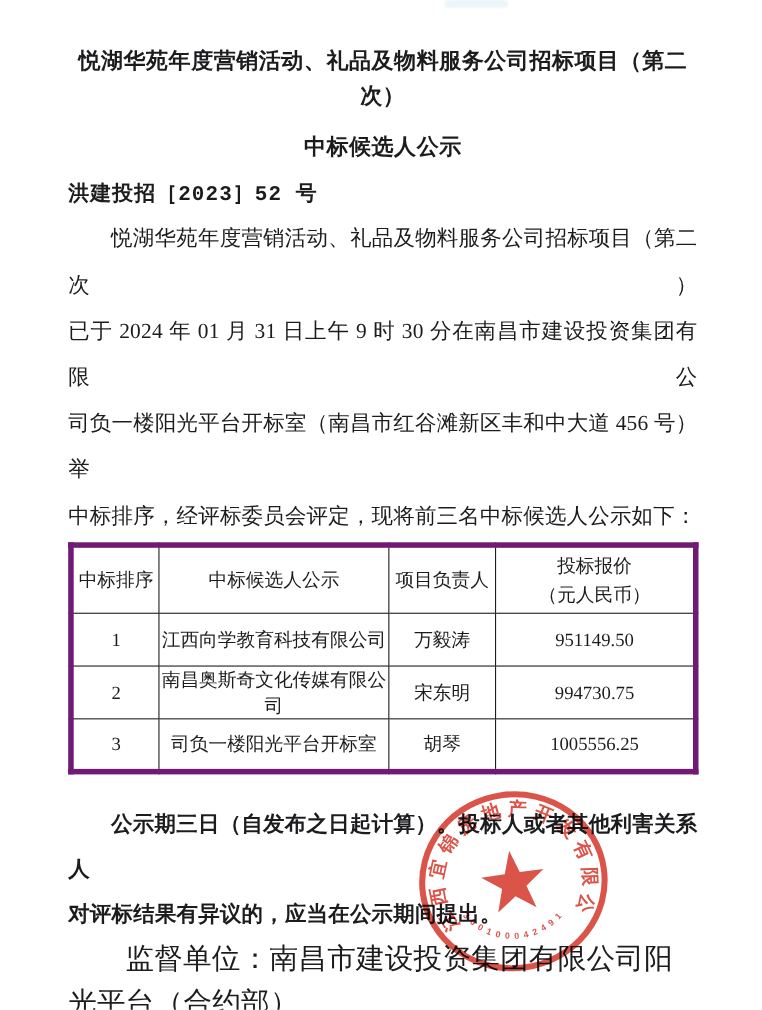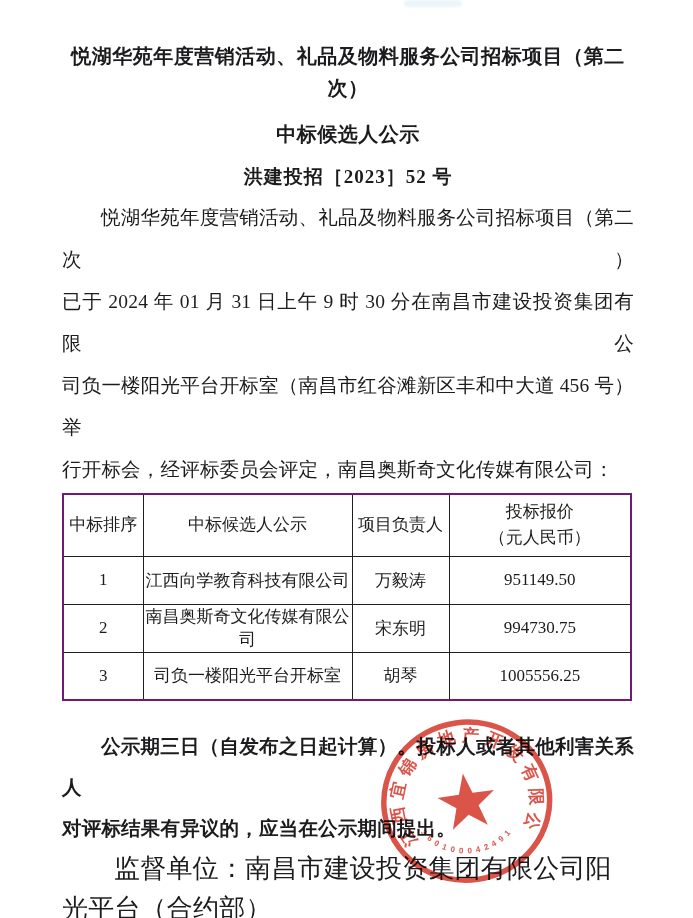--- a/index.html
+++ b/index.html
@@ -33,22 +33,22 @@
     line-height: 32px;
     text-align: center;
     letter-spacing: .5px;
   }
   .title-2 { margin-top: 14px; text-align: center; }
   .doc-number {
     margin-top: 12px;
     font-size: 19px;
     line-height: 30px;
     font-weight: 600;
-    text-align: center;
     letter-spacing: 1px;
+    font-family: Liberation Mono, monospace;
   }
   .para { margin-top: 5px; }
   .para .line {
     font-size: 19.5px;
     line-height: 42px;
     letter-spacing: .2px;
     white-space: pre-wrap;
   }
   .just { text-align: justify; text-align-last: justify; }
   .indent { text-indent: 2em; }
@@ -59,21 +59,21 @@
     table-layout: fixed;
   }
   .bid-table th, .bid-table td {
     border: 1.4px solid #1f1f22;
     text-align: center;
     vertical-align: middle;
     font-weight: 400;
     font-size: 17px;
     padding: 0 2px;
   }
-  .bid-table { border: 2px solid #701a75; }
+  .bid-table { border: 5px solid #701a75; }
   .bid-table th { height: 62px; line-height: 26px; }
   .bid-table td { height: 48px; }
   .col-rank  { width: 80px; }
   .col-name  { width: 209px; }
   .col-mgr   { width: 97px; }
   .col-price { width: 182px; }
   .para-2 { margin-top: 25px; }
   .para-2 .line { line-height: 41px; font-weight: bold; }
   .info-line {
     font-size: 26px;
@@ -102,21 +102,21 @@
   <div class="scan-smudge"></div>
 
   <div class="title">悦湖华苑年度营销活动、礼品及物料服务公司招标项目（第二次）</div>
   <div class="title title-2">中标候选人公示</div>
   <div class="doc-number">洪建投招［2023］52 号</div>
 
   <div class="para">
     <div class="line just indent">悦湖华苑年度营销活动、礼品及物料服务公司招标项目（第二次）</div>
     <div class="line just">已于 2024 年 01 月 31 日上午 9 时 30 分在南昌市建设投资集团有限公</div>
     <div class="line just">司负一楼阳光平台开标室（南昌市红谷滩新区丰和中大道 456 号）举</div>
-    <div class="line">行开标会，经评标委员会评定，南昌奥斯奇文化传媒有限公司：</div>
+    <div class="line">中标排序，经评标委员会评定，现将前三名中标候选人公示如下：</div>
   </div>
 
   <table class="bid-table">
     <colgroup>
       <col class="col-rank">
         <col class="col-name">
         <col class="col-mgr">
         <col class="col-price">
     </colgroup>
     <thead>

